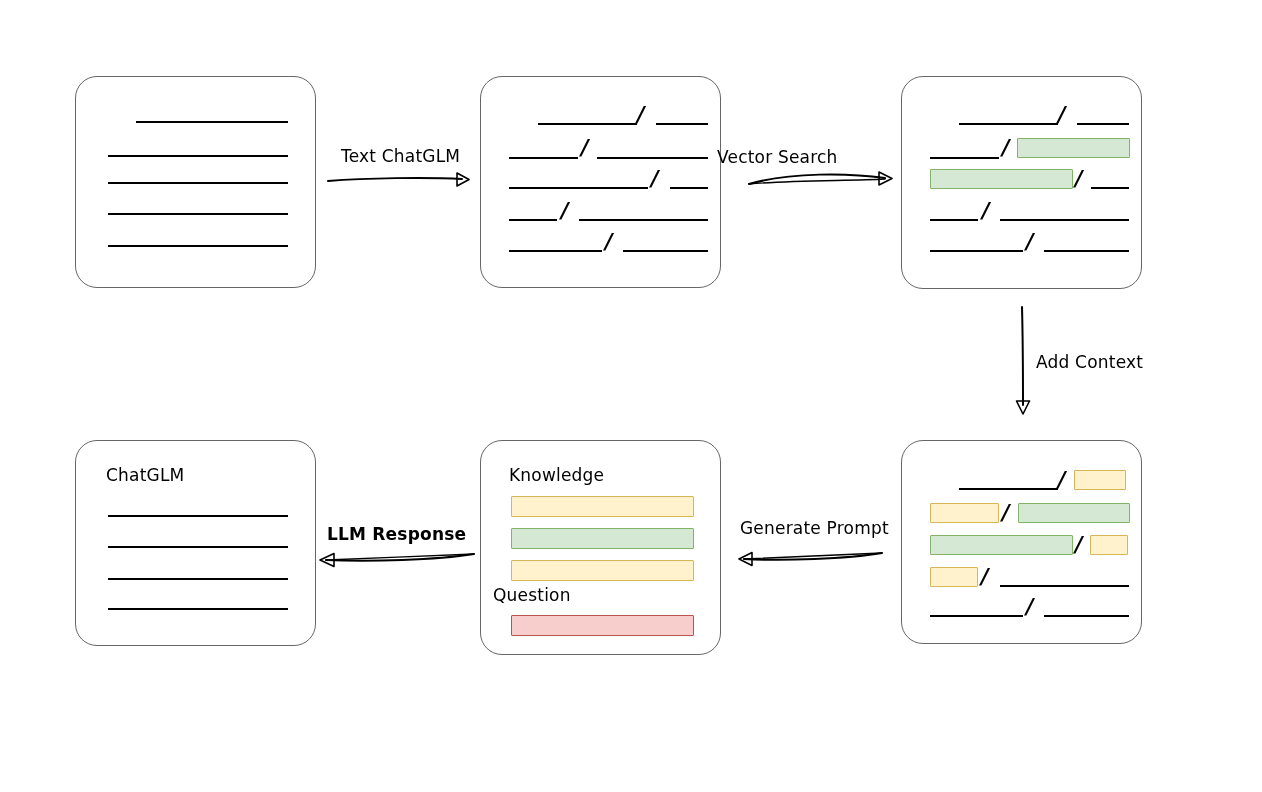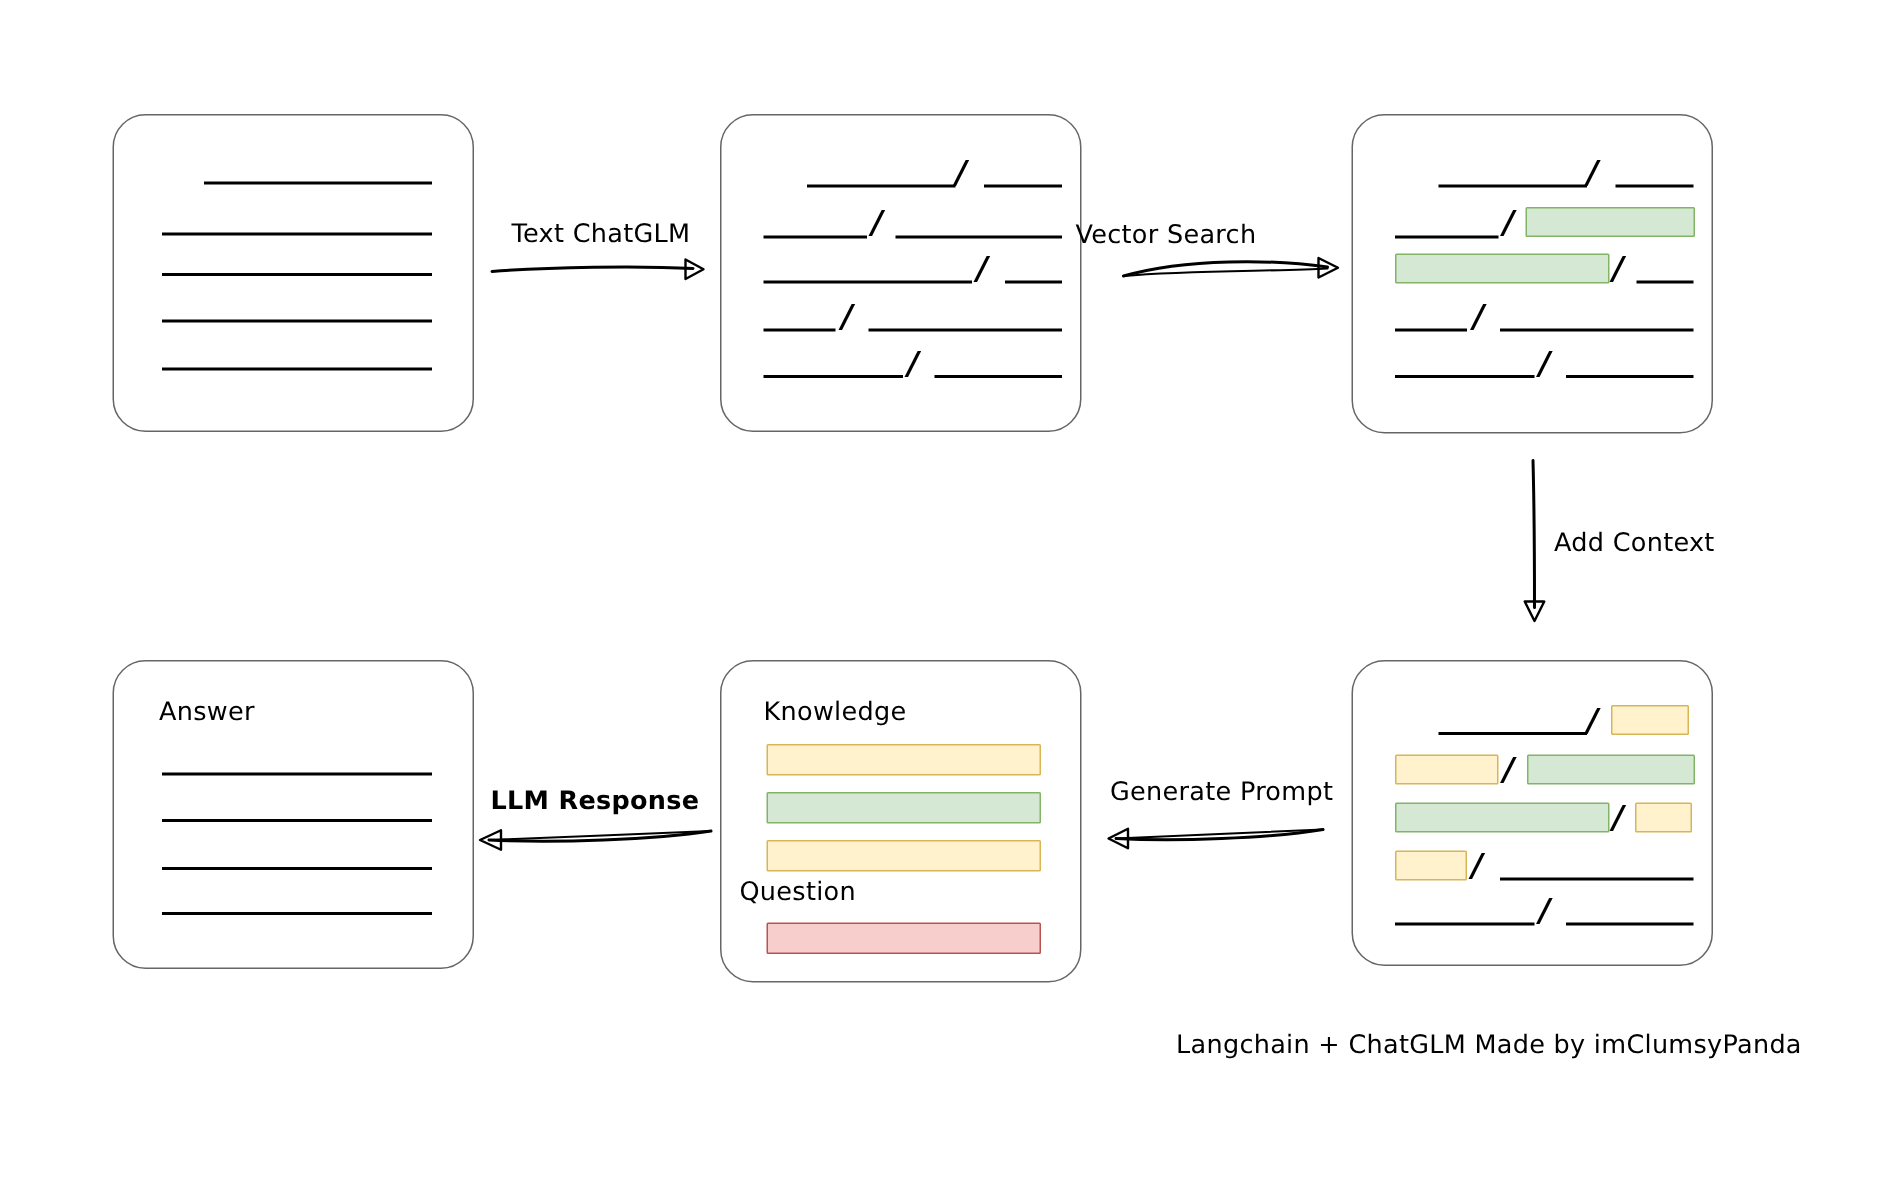--- a/index.html
+++ b/index.html
@@ -205,22 +205,21 @@
   </div>
 
   <div class="arrow-label" style="left:327px; top:524px;font-weight:bold;">LLM Response</div>
   <svg class="arrow-svg" style="left:316px; top:546px;" width="160" height="24" viewBox="0 0 160 24">
     <path d="M158,8 C120,14 54,16 10,14" stroke="#000" stroke-width="2" fill="none" stroke-linecap="round"></path>
     <path d="M158,8 C118,10 52,12 10,14" stroke="#000" stroke-width="1.4" fill="none" stroke-linecap="round"></path>
     <path d="M18,7.5 L4,14 L18,20.5 Z" stroke="#000" stroke-width="1.6" fill="none" stroke-linejoin="round"></path>
   </svg>
 
   <div class="doc-box" style="left:75px; top:440px; width:241px; height:206px;">
-    <div class="box-label" style="left:30px; top:24px;">Answer</div>
+    <div class="box-label" style="left:30px; top:24px;">ChatGLM</div>
     <div class="text-line" style="left:32px; top:74px;  width:180px;"></div>
     <div class="text-line" style="left:32px; top:105px; width:180px;"></div>
     <div class="text-line" style="left:32px; top:137px; width:180px;"></div>
     <div class="text-line" style="left:32px; top:167px; width:180px;"></div>
   </div>
 
-  <div class="footer-credit" style="left:784px; top:687px;">Langchain + ChatGLM Made by imClumsyPanda</div>
 
 </div>
 
 </body></html>

